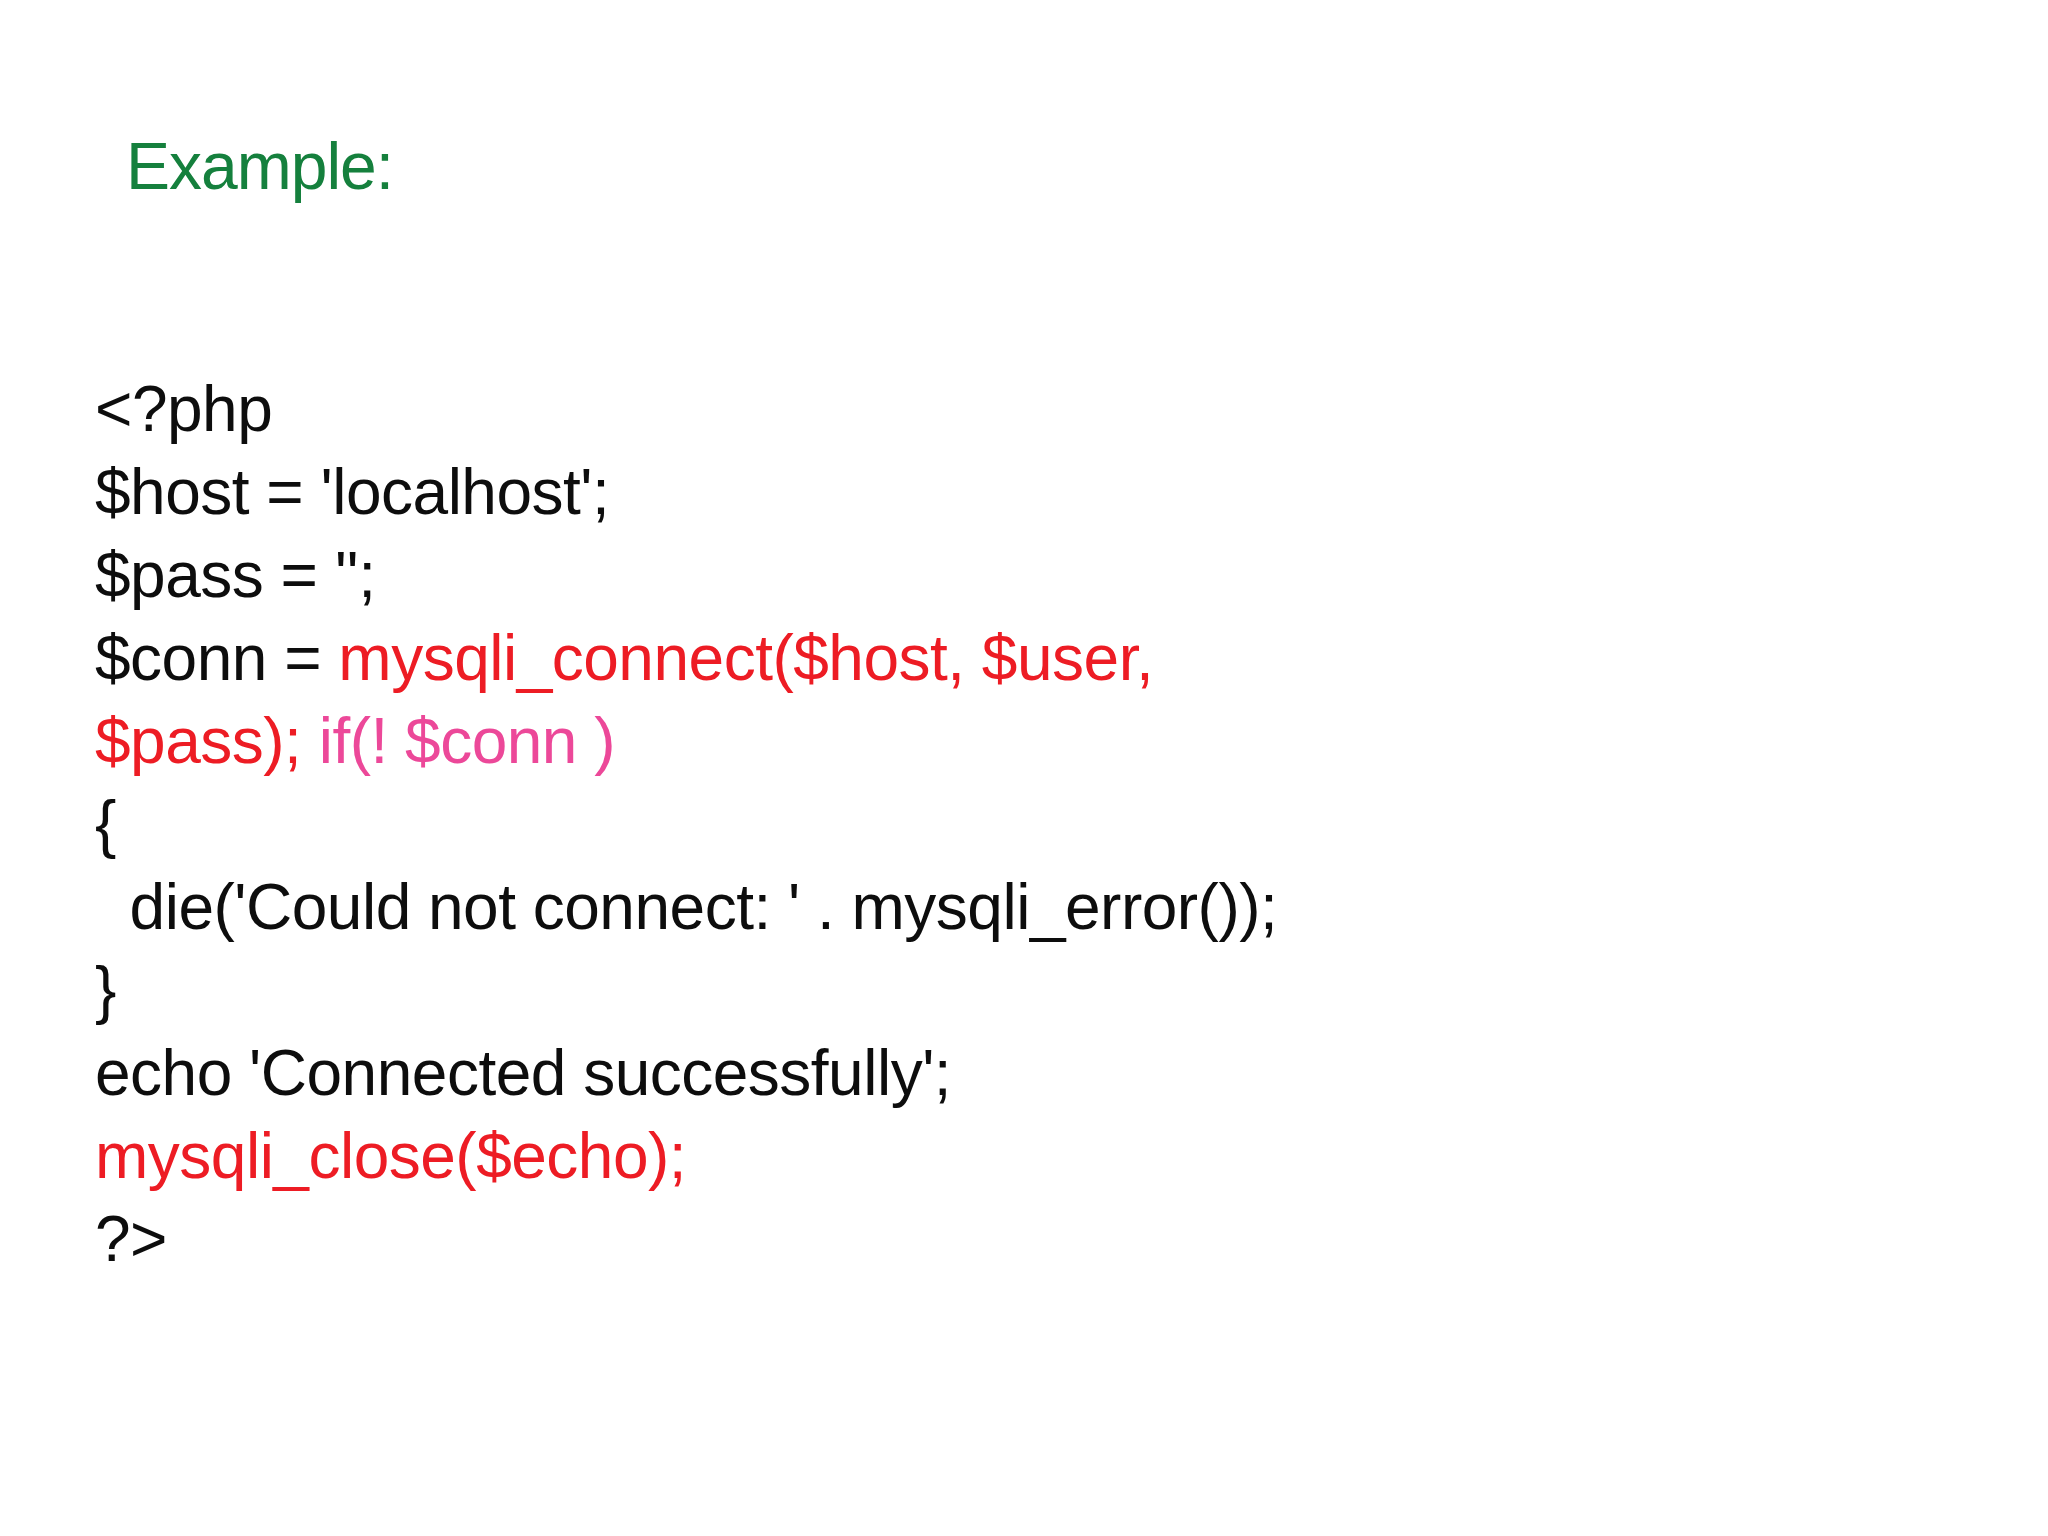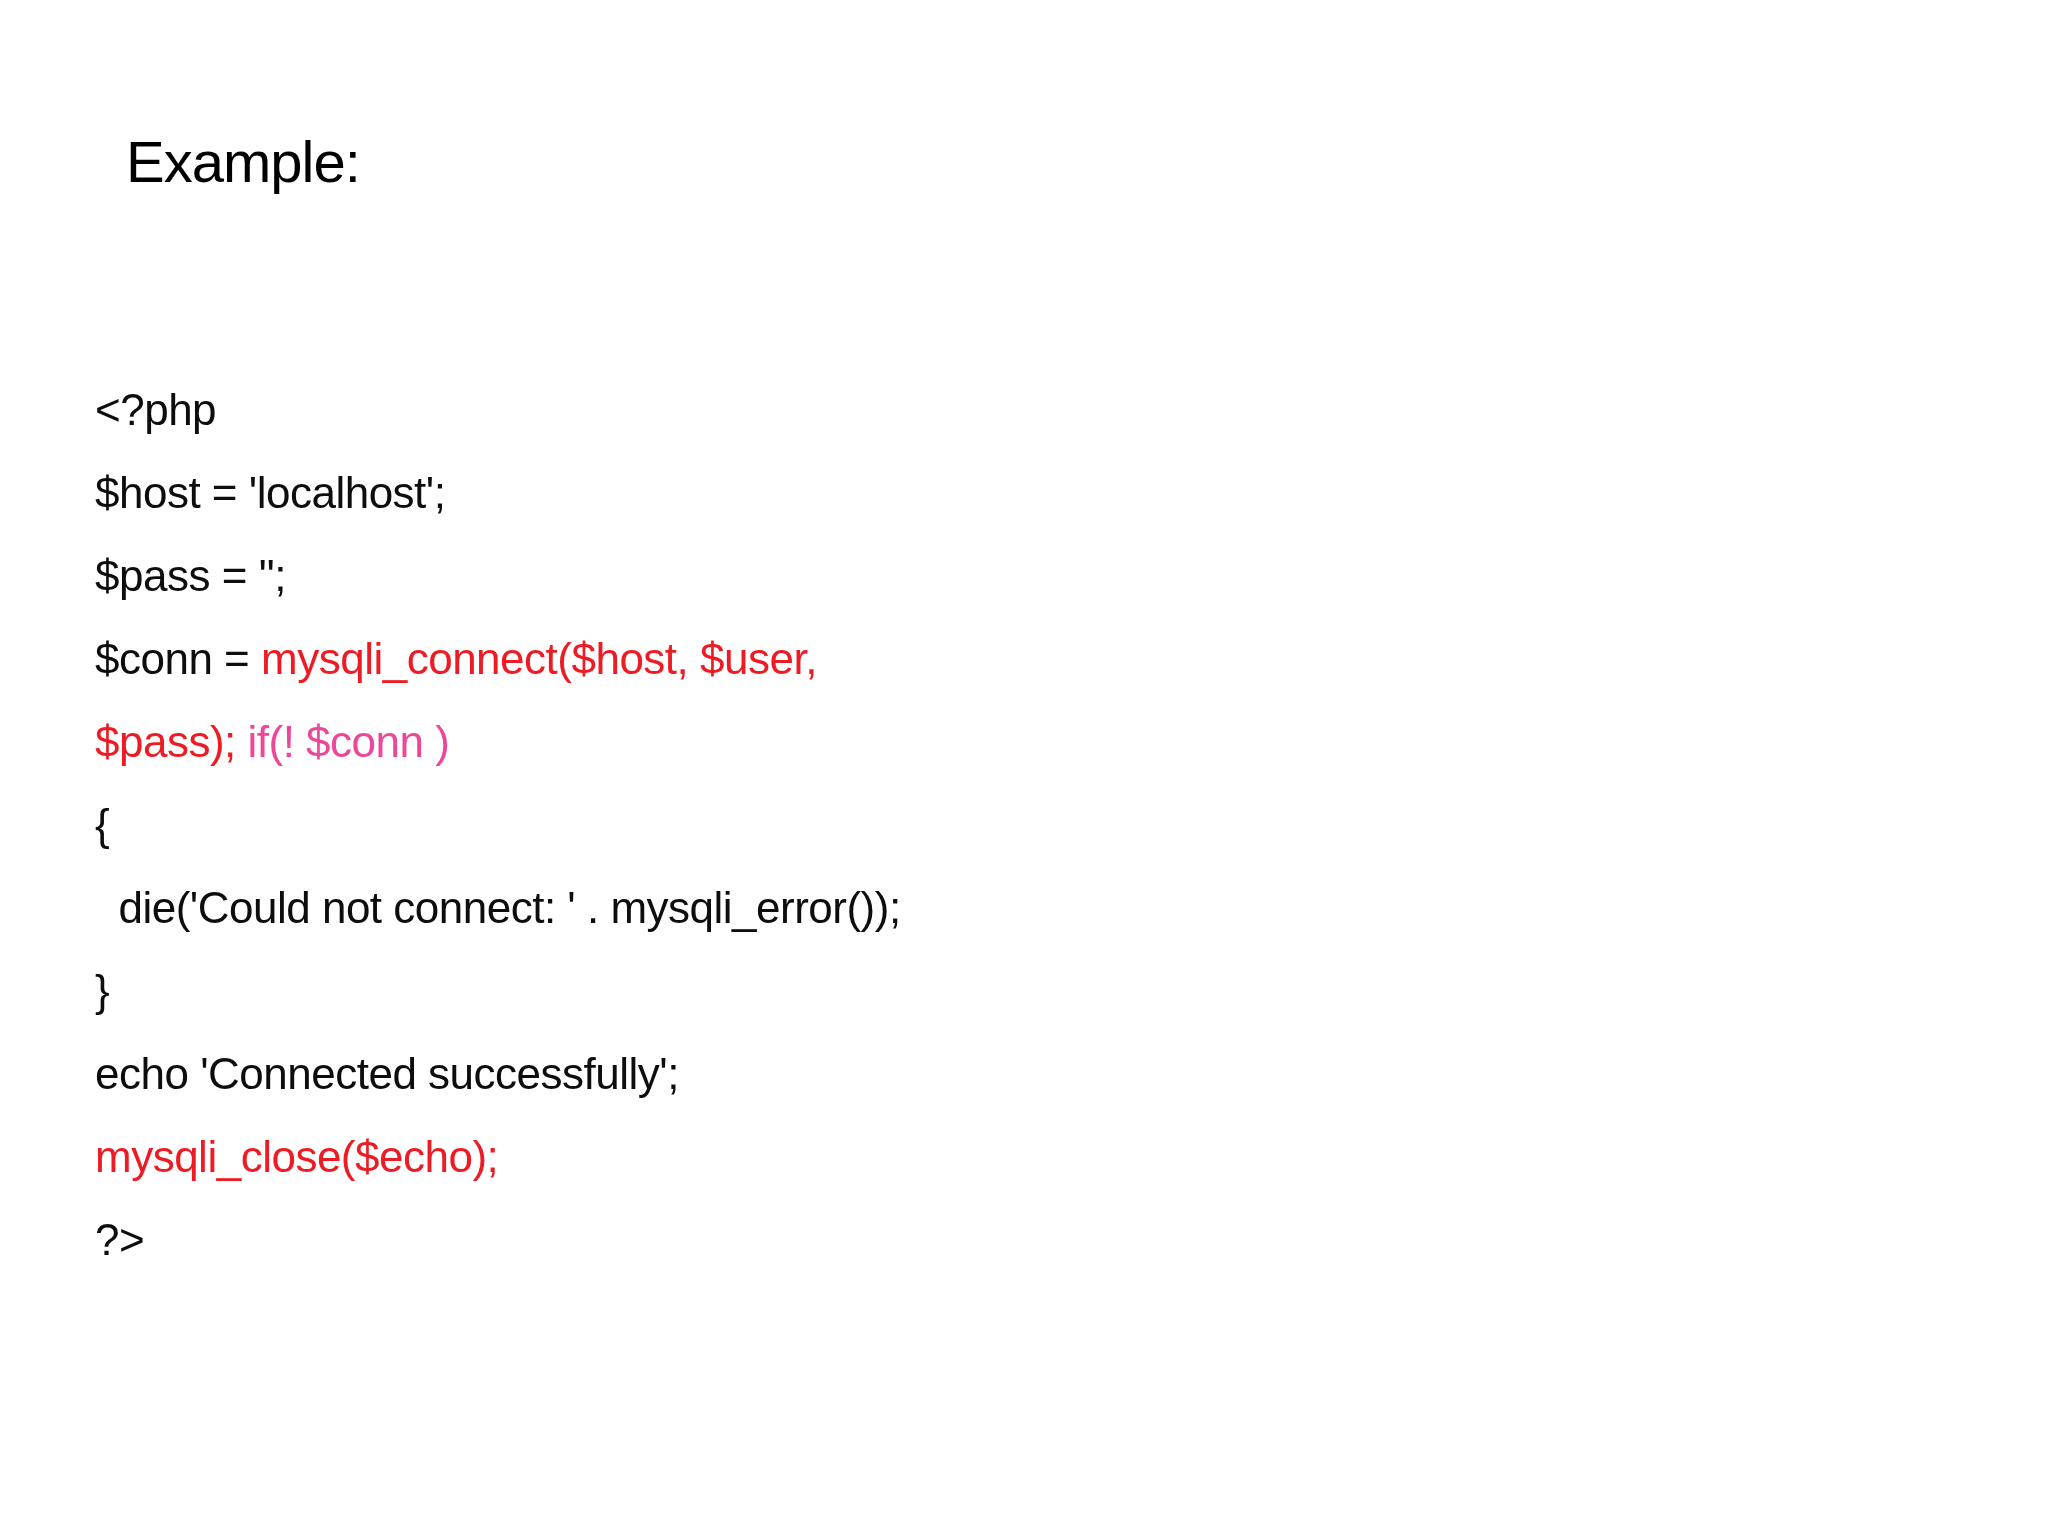--- a/index.html
+++ b/index.html
@@ -16,30 +16,30 @@
   }
   .slide {
     position: absolute;
     inset: 0;
     background: #ffffff;
   }
   .title {
     position: absolute;
     left: 126px;
     top: 133px;
-    font-size: 58px;
+    font-size: 66px;
     line-height: 1;
     letter-spacing: -1px;
-    color: #000000;
+    color: #15803d;
   }
   .code {
     position: absolute;
     left: 95px;
     top: 368px;
-    font-size: 44px;
+    font-size: 64px;
     line-height: 83px;
     letter-spacing: -0.5px;
     color: #0d0d0d;
   }
   .code-line {
     white-space: pre;
   }
 </style>
 </head>
 <body>

